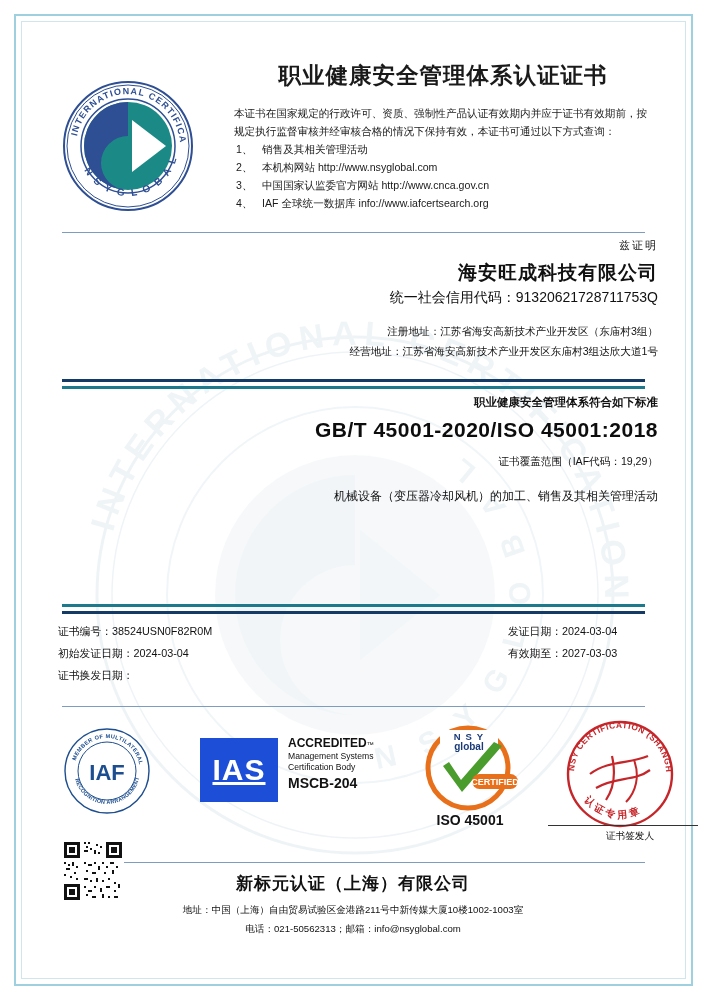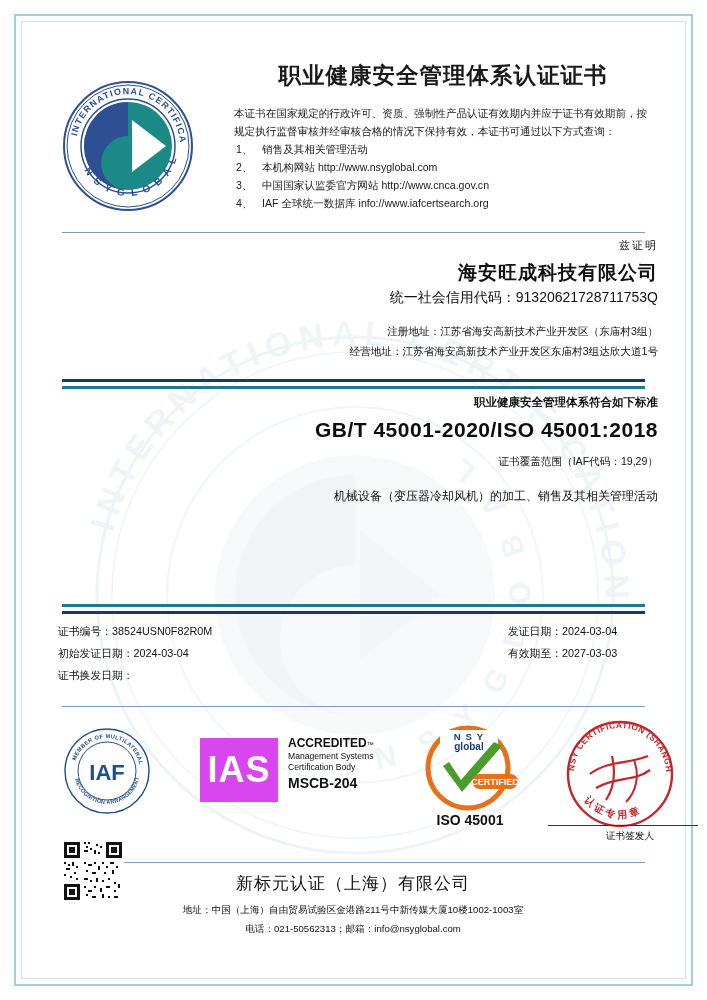--- a/index.html
+++ b/index.html
@@ -148,24 +148,24 @@
     width: 610px;
     height: 120px;
   }
   .iaf {
     position: absolute; left: 14px; top: 16px;
     width: 86px; height: 86px;
   }
   .ias {
     position: absolute; left: 150px; top: 26px;
     width: 78px; height: 64px;
-    background: #d946ef;
+    background: #1d4ed8;
     color: #fff;
     display: flex; align-items: center; justify-content: center;
-    font-size: 36px; font-weight: bold; letter-spacing: 1px;
+    font-size: 30px; font-weight: bold; letter-spacing: 1px; text-decoration: underline;
   }
   .ias-text {
     position: absolute; left: 238px; top: 26px;
     width: 120px;
     font-size: 8.6px;
     line-height: 11.5px;
     color: #111;
   }
   .ias-text .big { font-size: 12px; font-weight: bold; }
   .ias-text .msc { font-size: 14px; font-weight: bold; margin-top: 4px; display:block;}
@@ -196,21 +196,21 @@
   }
 
   
   .footer {
     position: absolute;
     left: 48px; top: 872px;
     width: 610px;
     text-align: center;
     color: #111;
   }
-  .footer .f-name { font-size: 17px; font-weight: normal; letter-spacing: 1px; }
+  .footer .f-name { font-size: 17px; font-weight: bold; letter-spacing: 1px; }
   .footer .f-addr { font-size: 9.6px; margin-top: 9px; }
   .footer .f-tel { font-size: 9.6px; margin-top: 6px; }
 
   .nowrap { white-space: nowrap; }
 </style>
 </head>
 <body>
 
 <div class="page">
 

